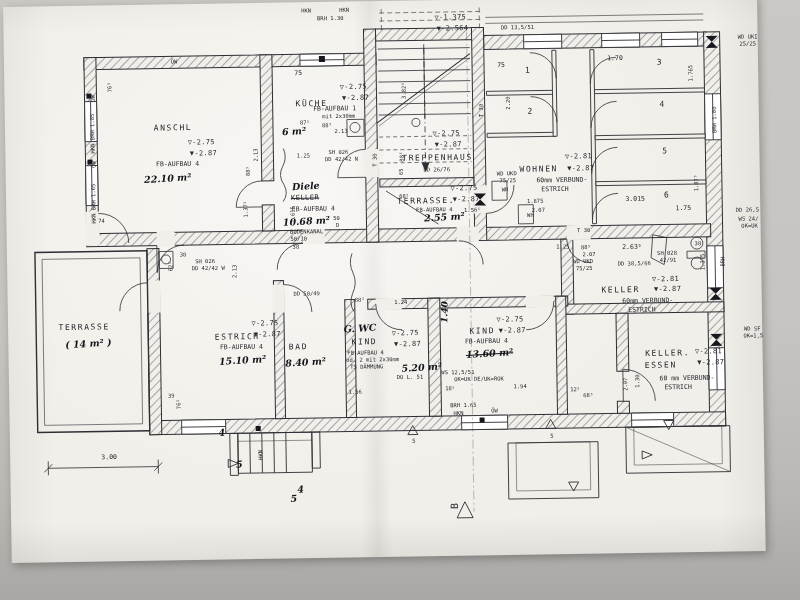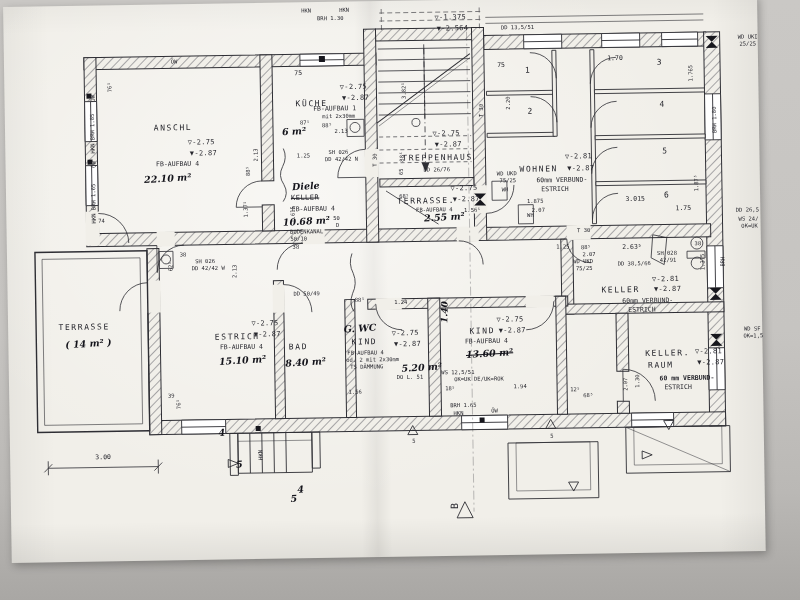--- a/index.html
+++ b/index.html
@@ -339,24 +339,24 @@
         <span class="lb xs" style="left: 640px; top: 304px;">60mm VERBUND-</span>
         <span class="lb xs" style="left: 634px; top: 313px;">ESTRICH</span>
         <span class="lb xs" style="left: 625px; top: 250px;">2.63⁵</span>
         <span class="lb xx" style="left: 691px; top: 248px;">38</span>
         <span class="lb xx" style="left: 627px; top: 267px;">DD 38,5/66</span>
         <span class="lb xx" style="left: 660px; top: 257px;">SH 028</span>
         <span class="lb xx" style="left: 661px; top: 264px;">42/91</span>
         <span class="lb vx" style="left: 696px; top: 266px;">1.375</span>
         <span class="lb vx" style="left: 716px; top: 266px;">BRH</span>
         <span class="lb rm" style="left: 659px; top: 357px;">KELLER.</span>
-        <span class="lb rm" style="left: 652px; top: 369px;">RAUM</span>
+        <span class="lb rm" style="left: 652px; top: 369px;">ESSEN</span>
         <span class="lb lv" style="left: 700px; top: 356px;">▽-2.81</span>
         <span class="lb lv" style="left: 702px; top: 367px;">▼-2.87</span>
-        <span class="lb xs" style="left: 678px; top: 382px; font-weight: bold;">60 mm VERBUND-</span>
+        <span class="lb xs" style="left: 678px; top: 382px;">60 mm VERBUND-</span>
         <span class="lb xs" style="left: 669px; top: 391px;">ESTRICH</span>
         <span class="lb vx" style="left: 629px; top: 384px;">1.30</span>
         <span class="lb vx" style="left: 617px; top: 387px;">2.07</span>
         <span class="lb rm" style="left: 76px; top: 322px;">TERRASSE</span>
         <span class="lb hd" style="left: 80px; top: 338px;">( 14 m² )</span>
         <span class="lb rm" style="left: 229px; top: 334px;">ESTRICH</span>
         <span class="lb lv" style="left: 257px; top: 321px;">▽-2.75</span>
         <span class="lb lv" style="left: 259px; top: 332px;">▼-2.87</span>
         <span class="lb xs" style="left: 233px; top: 344px;">FB-AUFBAU 4</span>
         <span class="lb hd" style="left: 234px; top: 357px;">15.10 m²</span>
@@ -392,21 +392,21 @@
         <span class="lb hd st" style="left: 481px; top: 354px;">13.60 m²</span>
         <span class="lb xx" style="left: 449px; top: 373px;">WS 12,5/51</span>
         <span class="lb xx" style="left: 470px; top: 380px;">OK=UK DE/UK=ROK</span>
         <span class="lb xx" style="left: 441px; top: 389px;">18⁵</span>
         <span class="lb xx" style="left: 511px; top: 388px;">1.94</span>
         <span class="lb xx" style="left: 566px; top: 392px;">12⁵</span>
         <span class="lb xx" style="left: 579px; top: 398px;">68⁵</span>
         <span class="lb xx" style="left: 454px; top: 406px;">BRH 1.65</span>
         <span class="lb xx" style="left: 449px; top: 414px;">HKN</span>
         <span class="lb xx" style="left: 485px; top: 412px;">ÖW</span>
-        <span class="lb xs" style="left: 93px; top: 452px;">3.00</span>
+        <span class="lb xs" style="left: 99px; top: 452px;">3.00</span>
         <span class="lb hd" style="left: 212px; top: 429px;">4</span>
         <span class="lb hd" style="left: 229px; top: 461px;">5</span>
         <span class="lb vx" style="left: 251px; top: 452px;">HKN</span>
         <span class="lb hd" style="left: 290px; top: 487px;">4</span>
         <span class="lb hd" style="left: 283px; top: 496px;">5</span>
         <span class="lb bb" style="left: 444px; top: 506px;">B</span>
         <span class="lb xx" style="left: 404px; top: 441px;">5</span>
         <span class="lb xx" style="left: 542px; top: 438px;">5</span>
         <span class="lb xx" style="left: 744px; top: 42px;">WD UKI</span>
         <span class="lb xx" style="left: 744px; top: 49px;">25/25</span>

